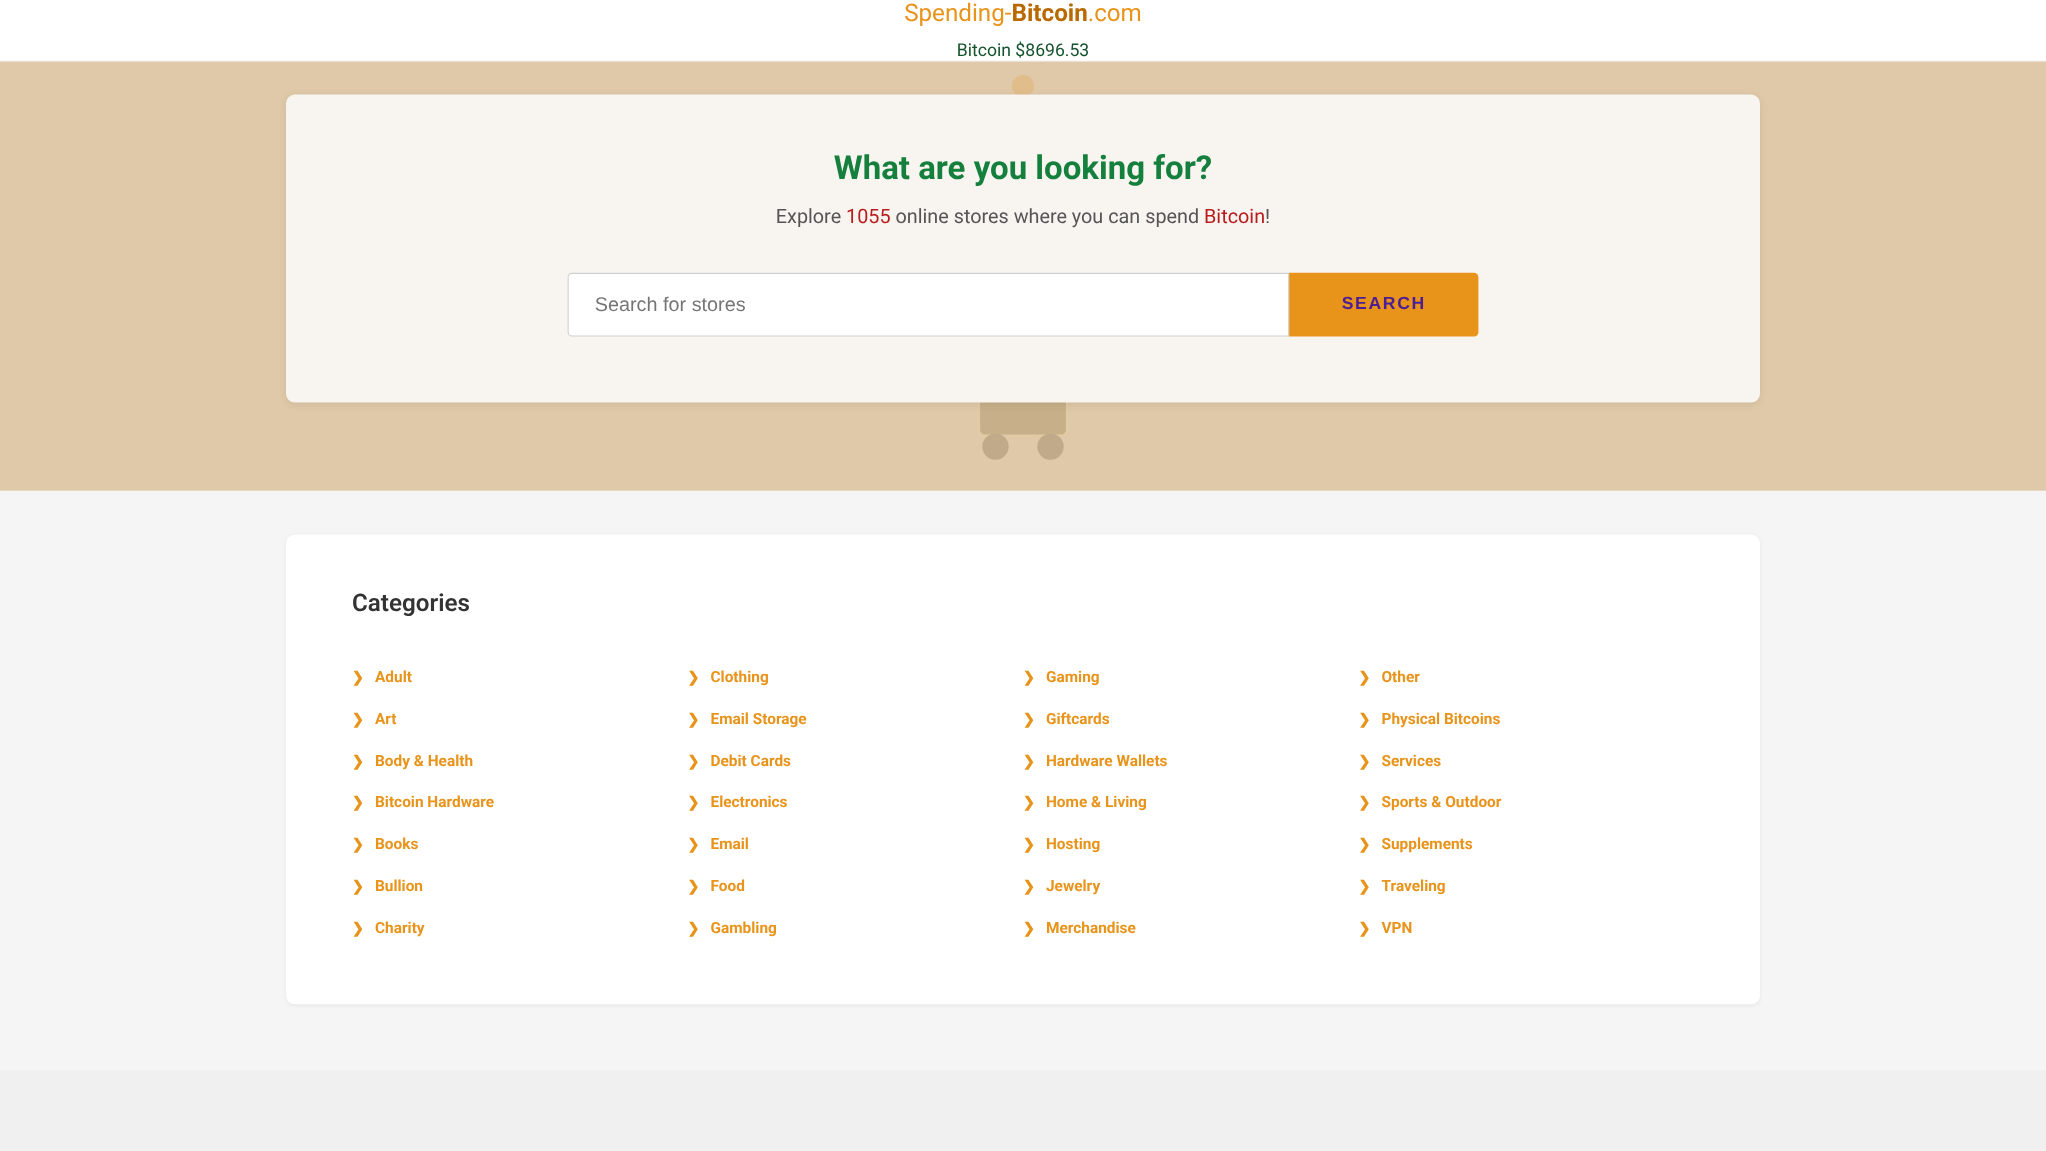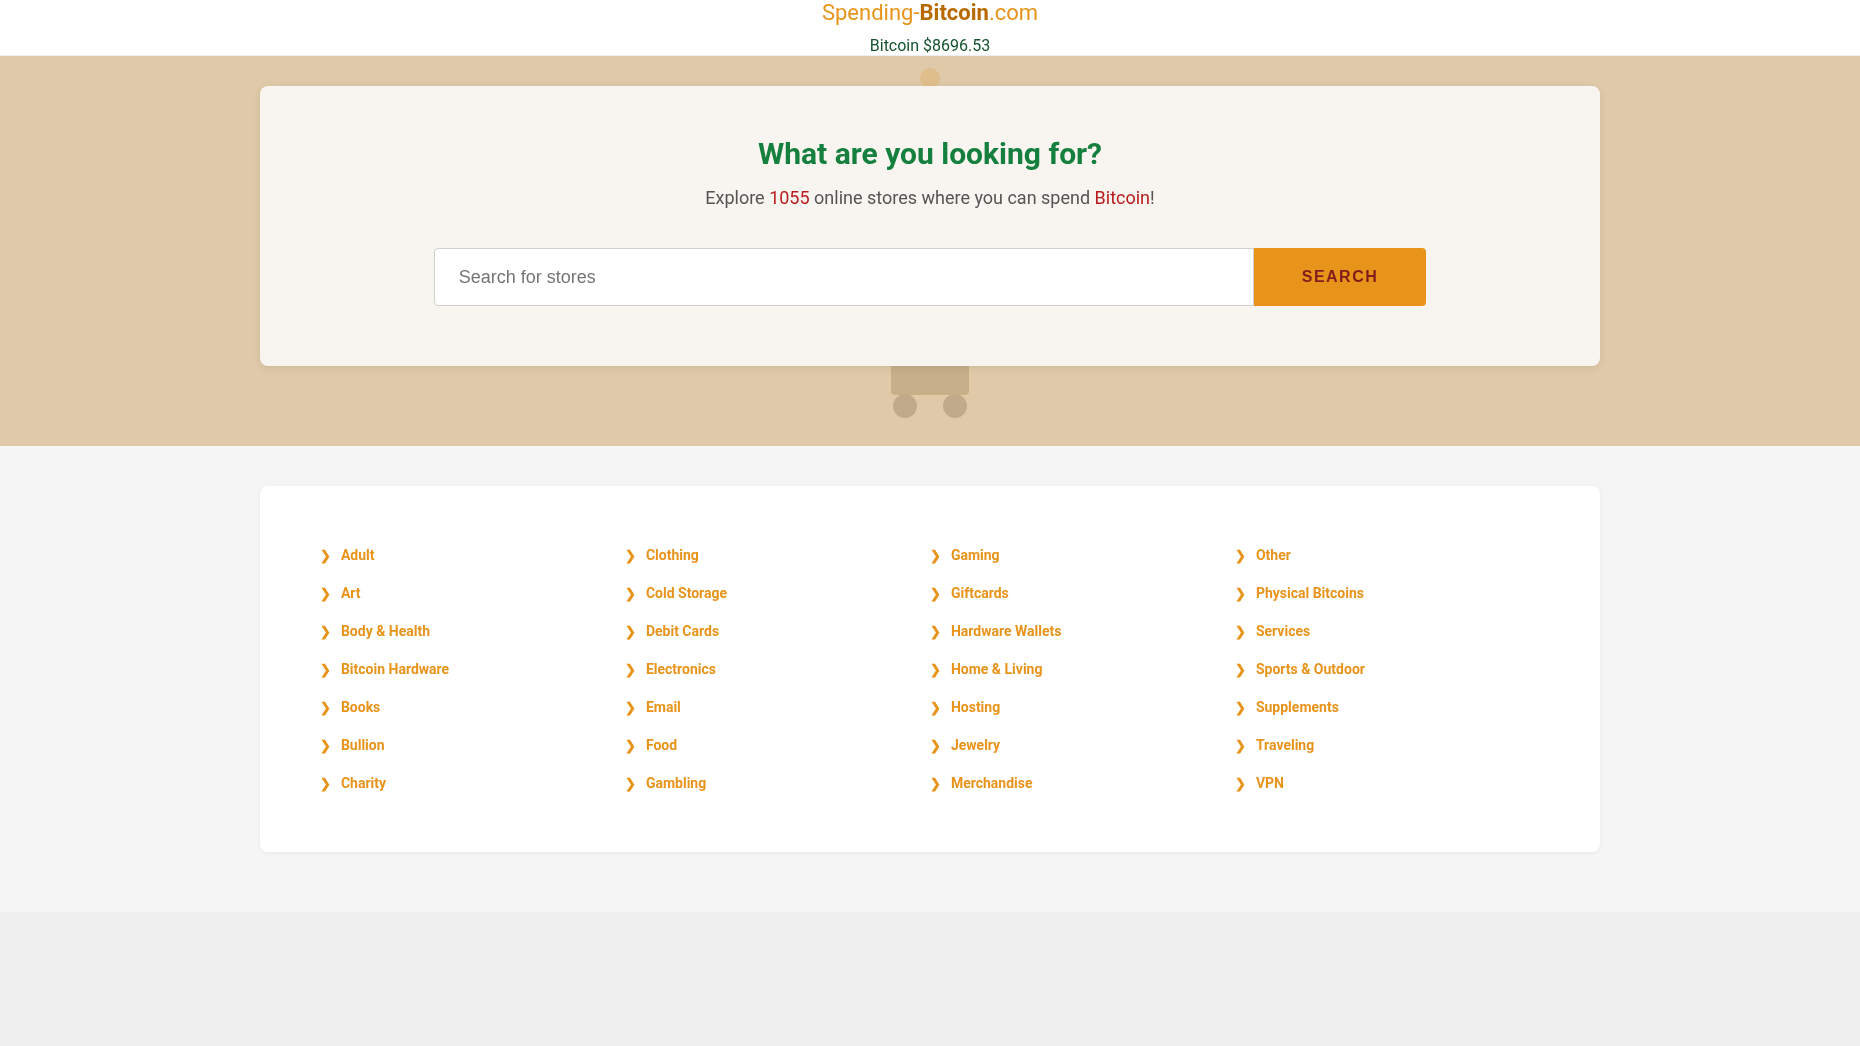--- a/index.html
+++ b/index.html
@@ -82,35 +82,35 @@
       color: #b91c1c;
     }
 
     .search-row {
       display: flex;
       gap: 0;
       justify-content: center;
     }
 
     .search-input {
-      width: 820px;
+      width: 656px;
       height: 58px;
       border: 1.5px solid #d0d0d0;
       border-radius: 4px 0 0 4px;
       font-size: 18px;
       padding: 16px 24px;
       color: #999;
       background: #fff;
       outline: none;
     }
 
     .search-btn {
       height: 58px;
       background: #e8931a;
-      color: #7f1d1d;
+      color: #4c1d95;
       border: none;
       border-radius: 0 4px 4px 0;
       padding: 8px 48px;
       font-size: 16px;
       font-weight: 700;
       letter-spacing: 1.5px;
       cursor: pointer;
     }
 
     
@@ -235,20 +235,21 @@
     </p>
     <div class="search-row">
       <input type="text" class="search-input" placeholder="Search for stores" style="">
       <button class="search-btn">SEARCH</button>
     </div>
   </div>
 </section>
 
 <section class="categories-section">
   <div class="categories-card">
+    <h2 class="categories-title">Categories</h2>
     <div class="categories-grid" id="categories-grid">
     <div class="category-column">
           <a class="category-item" href="#">
             <span class="category-arrow">❯</span>
             <span class="category-label">Adult</span>
           </a>
           <a class="category-item" href="#">
             <span class="category-arrow">❯</span>
             <span class="category-label">Art</span>
           </a>
@@ -273,21 +274,21 @@
             <span class="category-label">Charity</span>
           </a>
         </div>
         <div class="category-column">
           <a class="category-item" href="#">
             <span class="category-arrow">❯</span>
             <span class="category-label">Clothing</span>
           </a>
           <a class="category-item" href="#">
             <span class="category-arrow">❯</span>
-            <span class="category-label">Cold Storage</span>
+            <span class="category-label">Email Storage</span>
           </a>
           <a class="category-item" href="#">
             <span class="category-arrow">❯</span>
             <span class="category-label">Debit Cards</span>
           </a>
           <a class="category-item" href="#">
             <span class="category-arrow">❯</span>
             <span class="category-label">Electronics</span>
           </a>
           <a class="category-item" href="#">

